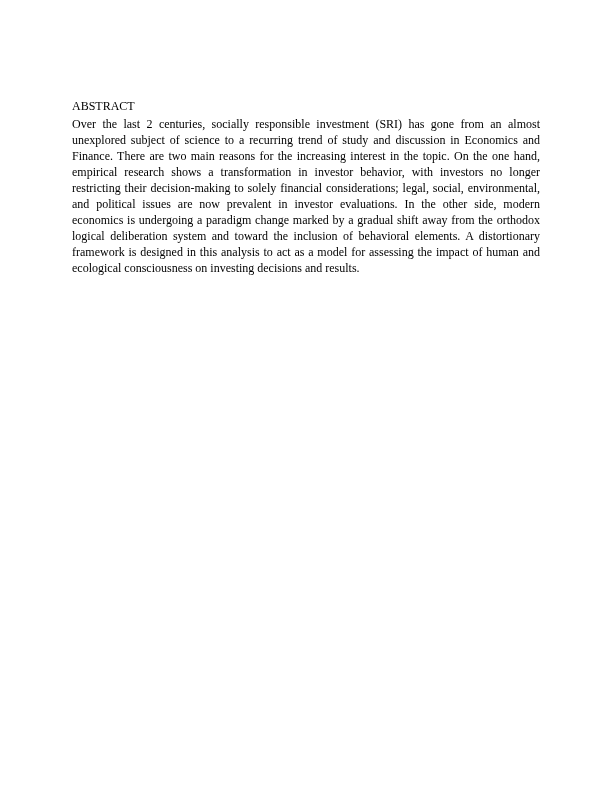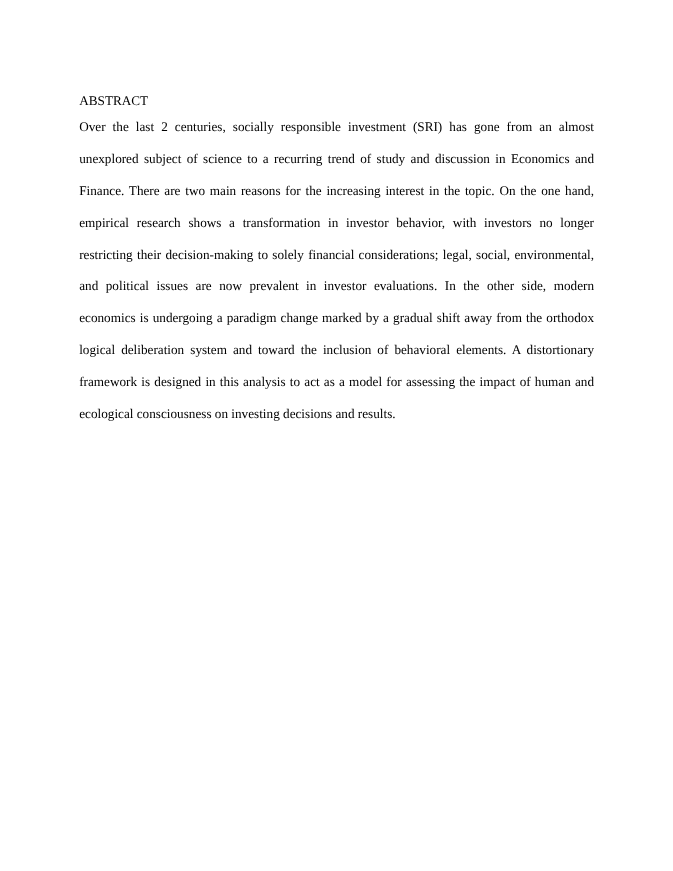--- a/index.html
+++ b/index.html
@@ -1,22 +1,22 @@
 <!DOCTYPE html>
 <html><head>
 <meta charset="utf-8">
 <style>
   html, body { margin: 0; padding: 0; background: #ffffff; }
   body { width: 612px; height: 792px; position: relative; overflow: hidden; }
   .page {
-    position: absolute; left: 72px; top: 84px; width: 468px;
+    position: absolute; left: 72px; top: 99px; width: 468px;
     font-family: "Liberation Serif", serif; font-size: 12px; color: #000;
   }
   .heading { line-height: 14px; height: 14px; margin-bottom: 3px; }
-  .para { line-height: 29px; text-align: justify; margin: 0; }
+  .para { line-height: 16px; text-align: justify; margin: 0; }
 </style>
 </head>
 <body>
 
 <div class="page">
   <div class="heading">ABSTRACT</div>
   <p class="para">Over the last 2 centuries, socially responsible investment (SRI) has gone from an almost unexplored subject of science to a recurring trend of study and discussion in Economics and Finance. There are two main reasons for the increasing interest in the topic. On the one hand, empirical research shows a transformation in investor behavior, with investors no longer restricting their decision-making to solely financial considerations; legal, social, environmental, and political issues are now prevalent in investor evaluations. In the other side, modern economics is undergoing a paradigm change marked by a gradual shift away from the orthodox logical deliberation system and toward the inclusion of behavioral elements. A distortionary framework is designed in this analysis to act as a model for assessing the impact of human and ecological consciousness on investing decisions and results.</p>
 </div>
 
 </body></html>

